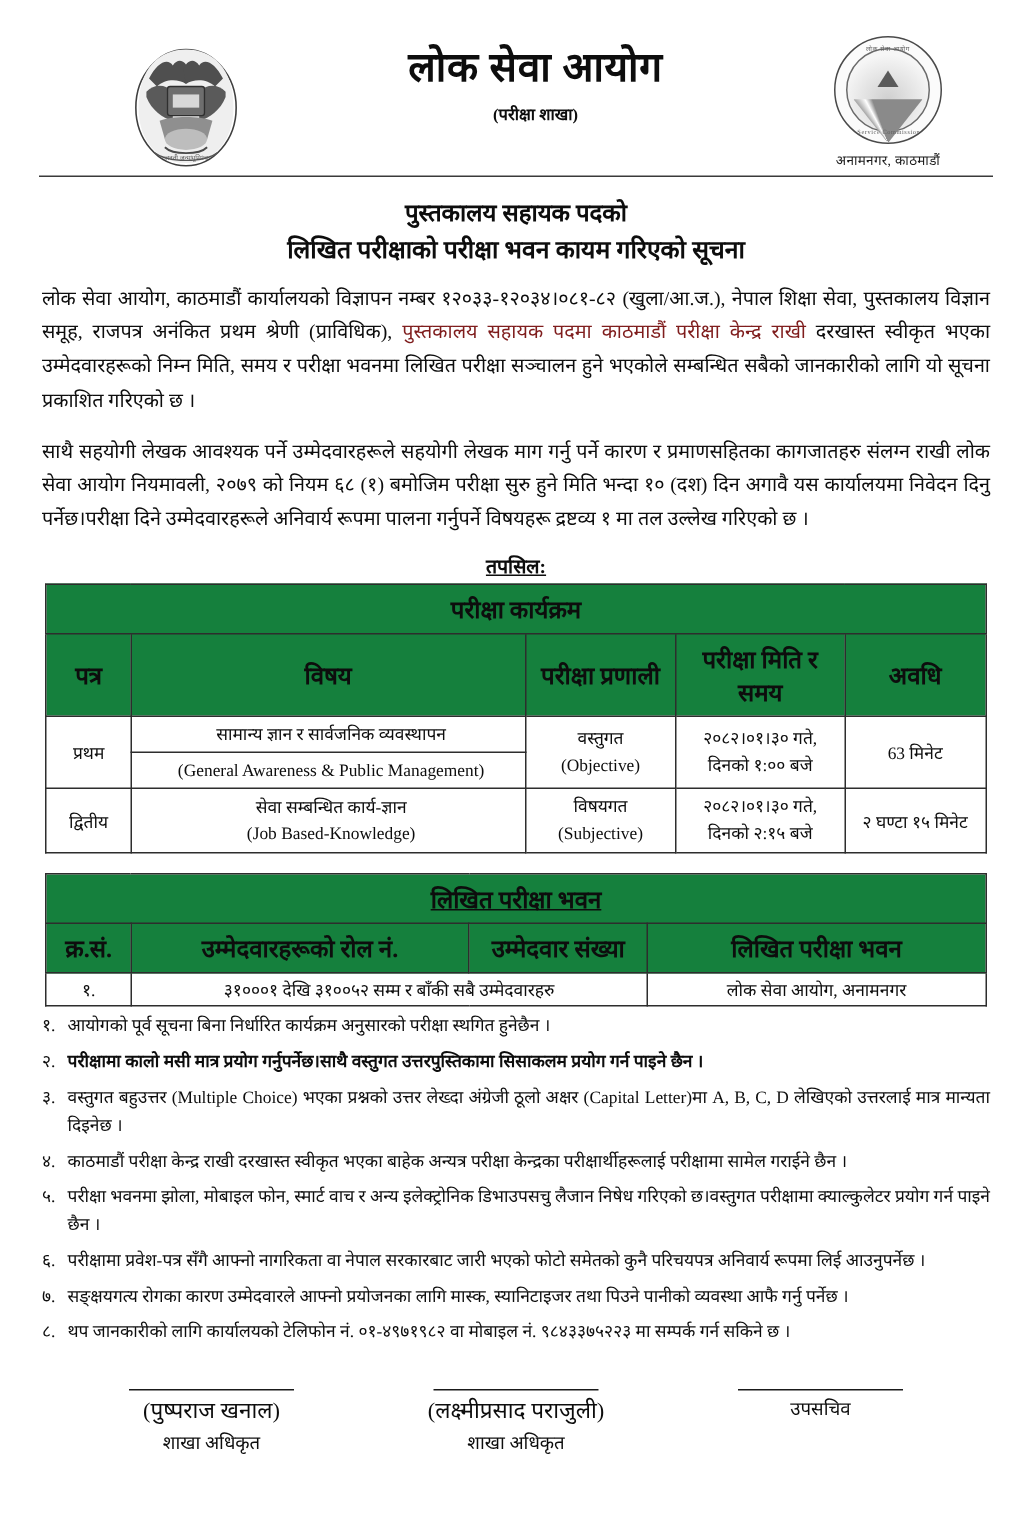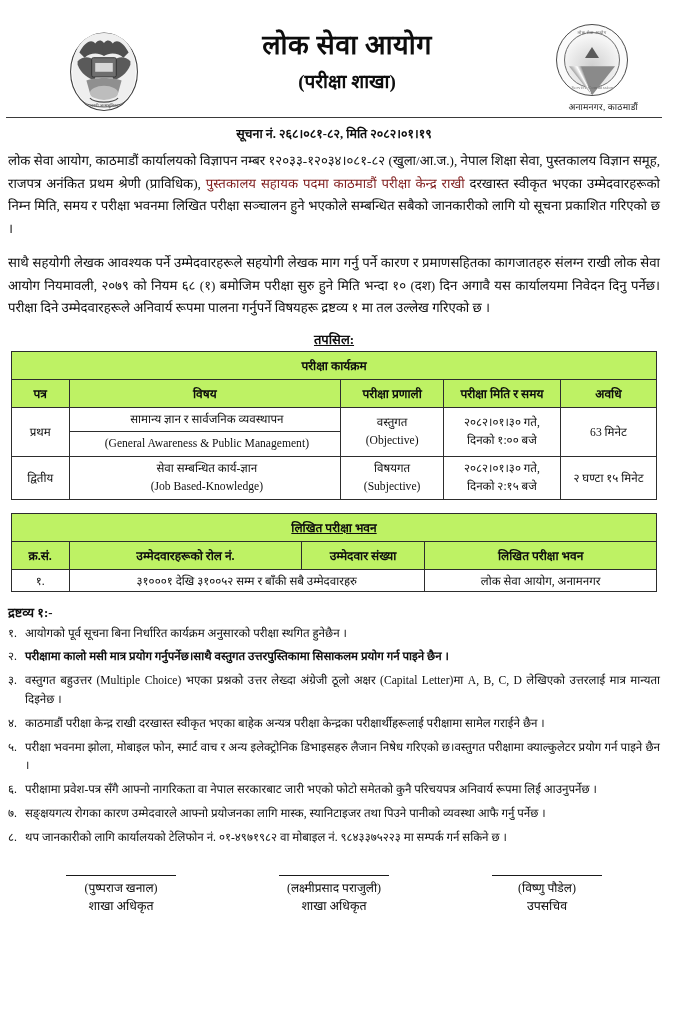--- a/index.html
+++ b/index.html
@@ -11,21 +11,21 @@
     width: 678px;
     height: 1024px;
     font-family: "Liberation Serif", "DejaVu Serif", serif;
     color: #0d0d0d;
     overflow: hidden;
     position: relative;
   }
   .page {
     width: 678px;
     height: 1024px;
-    padding: 22px 14px 6px 4px;
+    padding: 22px 14px 6px 24px;
     position: relative;
   }
 
   
   .header {
     display: flex;
     align-items: flex-start;
     justify-content: space-between;
     padding: 0 8px;
   }
@@ -93,21 +93,20 @@
     text-align: center;
   }
   .seal-text-top { top: 5px; }
   .seal-text-bot { bottom: 5px; }
   .emblem-caption {
     font-size: 9px;
     margin-top: 4px;
     color: #1a1a1a;
     white-space: nowrap;
     letter-spacing: .2px;
-    text-align: right;
   }
   .coat {
     position: absolute; inset: 0;
   }
   .title-block {
     flex: 1 1 auto;
     text-align: center;
     padding-top: 6px;
   }
   .org-name {
@@ -116,21 +115,21 @@
     letter-spacing: .5px;
     line-height: 1.28;
   }
   .office-name {
     font-size: 22px;
     font-weight: bold;
     line-height: 1.35;
     margin-top: 1px;
   }
   .branch-name {
-    font-size: 19px;
+    font-size: 11px;
     font-weight: bold;
     margin-top: 5px;
   }
 
   .contact-line {
     text-align: center;
     font-size: 9.5px;
     margin-top: 9px;
     letter-spacing: .1px;
     white-space: nowrap;
@@ -197,23 +196,23 @@
   }
   .tbl-caption {
     background: #d6d6d6;
     font-size: 13px;
     font-weight: bold;
     padding: 4px;
   }
   .tbl-caption span { }
   .tbl-caption.underlined span { text-decoration: underline; }
   table.sheet thead th {
-    background: #bef264;
-    font-weight: bold;
-    font-size: 12px;
+    background: #15803d;
+    font-weight: bold;
+    font-size: 16px;
     padding: 5px 3px;
   }
   .sub-left {
     text-align: left;
     padding-left: 8px !important;
     line-height: 1.5;
   }
   .nowrapcell { white-space: nowrap; }
   .cell-2line { line-height: 1.55; }
 
@@ -254,21 +253,21 @@
   }
   .sig {
     text-align: center;
     width: 190px;
   }
   .sig .rule {
     border-top: 1.1px solid #1a1a1a;
     width: 110px;
     margin: 0 auto 3px auto;
   }
-  .sig .name { font-size: 12px; line-height: 1.5; }
+  .sig .name { font-size: 15px; line-height: 1.5; }
   .sig .post { font-size: 12.4px; line-height: 1.5; }
 </style>
 </head>
 <body>
 
 <div class="page">
 
   <div class="header">
 
     <div class="emblem-left">
@@ -301,21 +300,24 @@
         <div class="seal-peak"></div>
         <div class="seal-text-top">लोक सेवा आयोग</div>
         <div class="seal-text-bot">Public Service Commission Nepal</div>
       </div>
       <div class="emblem-caption">अनामनगर, काठमाडौं</div>
     </div>
   </div>
 
   <hr class="hr-main">
 
-  <div class="notice-no">सूचना नं. २६८।०८१-८२, मिति २०८२।०१।१९</div>
+  <div class="notice-title">
+    <span class="l1">पुस्तकालय सहायक पदको</span>
+    <span class="l2">लिखित परीक्षाको परीक्षा भवन कायम गरिएको सूचना</span>
+  </div>
 
   <div class="para">
     <span>लोक सेवा आयोग, काठमाडौं कार्यालयको विज्ञापन नम्बर १२०३३-१२०३४।०८१-८२ (खुला/आ.ज.), नेपाल शिक्षा सेवा, पुस्तकालय विज्ञान समूह, राजपत्र अनंकित प्रथम श्रेणी (प्राविधिक), </span><span class="faded">पुस्तकालय सहायक पदमा काठमाडौं परीक्षा केन्द्र राखी</span><span> दरखास्त स्वीकृत भएका उम्मेदवारहरूको निम्न मिति, समय र परीक्षा भवनमा लिखित परीक्षा सञ्चालन हुने भएकोले सम्बन्धित सबैको जानकारीको लागि यो सूचना प्रकाशित गरिएको छ ।</span>
   </div>
 
   <div class="para second">साथै सहयोगी लेखक आवश्यक पर्ने उम्मेदवारहरूले सहयोगी लेखक माग गर्नु पर्ने कारण र प्रमाणसहितका कागजातहरु संलग्न राखी लोक सेवा आयोग नियमावली, २०७९ को नियम ६८ (१) बमोजिम परीक्षा सुरु हुने मिति भन्दा १० (दश) दिन अगावै यस कार्यालयमा निवेदन दिनु पर्नेछ।परीक्षा दिने उम्मेदवारहरूले अनिवार्य रूपमा पालना गर्नुपर्ने विषयहरू द्रष्टव्य १ मा तल उल्लेख गरिएको छ ।</div>
 
   <div class="tapsil"><span>तपसिल:</span></div>
 
   <table class="sheet">
@@ -385,41 +387,40 @@
     </thead>
     <tbody>
       <tr>
         <td>१.</td>
         <td colspan="2">३१०००१ देखि ३१००५२ सम्म र बाँकी सबै उम्मेदवारहरु</td>
         <td>लोक सेवा आयोग, अनामनगर</td>
       </tr>
     </tbody>
   </table>
 
-  <div class="notes-head">द्रष्टव्य १:-</div>
   <ul class="notes">
     <li>
         <span class="num">१.</span>
         <span class="txt">आयोगको पूर्व सूचना बिना निर्धारित कार्यक्रम अनुसारको परीक्षा स्थगित हुनेछैन ।</span>
       </li>
     <li class="bold">
         <span class="num">२.</span>
         <span class="txt">परीक्षामा कालो मसी मात्र प्रयोग गर्नुपर्नेछ।साथै वस्तुगत उत्तरपुस्तिकामा सिसाकलम प्रयोग गर्न पाइने छैन ।</span>
       </li>
     <li>
         <span class="num">३.</span>
         <span class="txt">वस्तुगत बहुउत्तर (Multiple Choice) भएका प्रश्नको उत्तर लेख्दा अंग्रेजी ठूलो अक्षर (Capital Letter)मा A, B, C, D लेखिएको उत्तरलाई मात्र मान्यता दिइनेछ ।</span>
       </li>
     <li>
         <span class="num">४.</span>
         <span class="txt">काठमाडौं परीक्षा केन्द्र राखी दरखास्त स्वीकृत भएका बाहेक अन्यत्र परीक्षा केन्द्रका परीक्षार्थीहरूलाई परीक्षामा सामेल गराईने छैन ।</span>
       </li>
     <li>
         <span class="num">५.</span>
-        <span class="txt">परीक्षा भवनमा झोला, मोबाइल फोन, स्मार्ट वाच र अन्य इलेक्ट्रोनिक डिभाइसहरु लैजान निषेध गरिएको छ।वस्तुगत परीक्षामा क्याल्कुलेटर प्रयोग गर्न पाइने छैन ।</span>
+        <span class="txt">परीक्षा भवनमा झोला, मोबाइल फोन, स्मार्ट वाच र अन्य इलेक्ट्रोनिक डिभाउपसचु लैजान निषेध गरिएको छ।वस्तुगत परीक्षामा क्याल्कुलेटर प्रयोग गर्न पाइने छैन ।</span>
       </li>
     <li>
         <span class="num">६.</span>
         <span class="txt">परीक्षामा प्रवेश-पत्र सँगै आफ्नो नागरिकता वा नेपाल सरकारबाट जारी भएको फोटो समेतको कुनै परिचयपत्र अनिवार्य रूपमा लिई आउनुपर्नेछ ।</span>
       </li>
     <li>
         <span class="num">७.</span>
         <span class="txt">सङ्क्षयगत्य रोगका कारण उम्मेदवारले आफ्नो प्रयोजनका लागि मास्क, स्यानिटाइजर तथा पिउने पानीको व्यवस्था आफै गर्नु पर्नेछ ।</span>
       </li>
     <li>
@@ -434,18 +435,17 @@
       <div class="name">(पुष्पराज खनाल)</div>
       <div class="post">शाखा अधिकृत</div>
     </div>
     <div class="sig">
       <div class="rule"></div>
       <div class="name">(लक्ष्मीप्रसाद पराजुली)</div>
       <div class="post">शाखा अधिकृत</div>
     </div>
     <div class="sig">
       <div class="rule"></div>
-      <div class="name">(विष्णु पौडेल)</div>
       <div class="post">उपसचिव</div>
     </div>
   </div>
 
 </div>
 
 </body></html>

